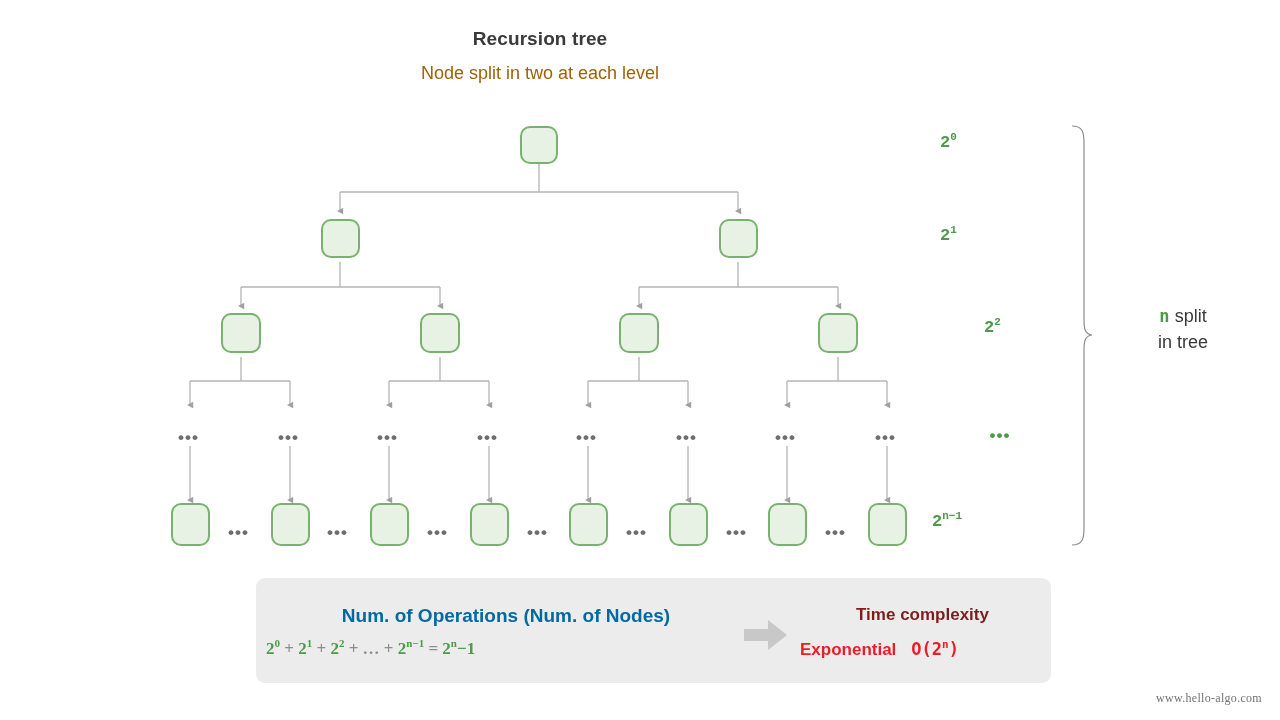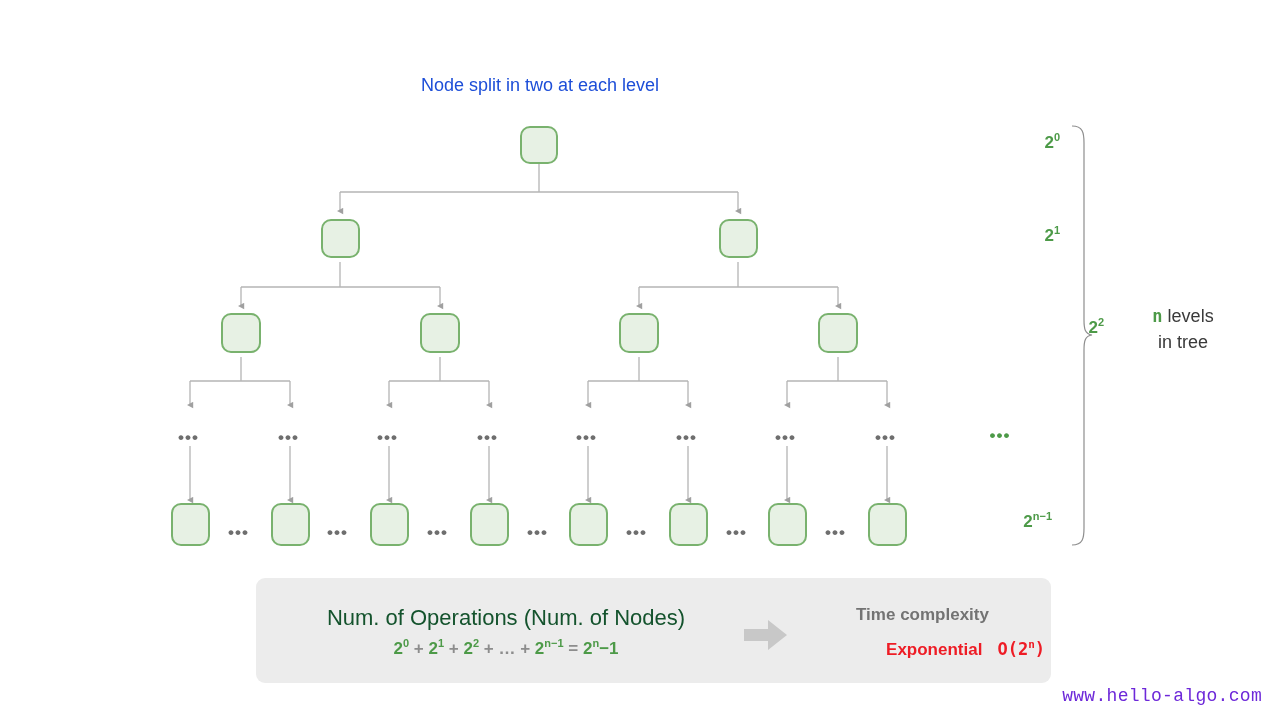--- a/index.html
+++ b/index.html
@@ -32,22 +32,21 @@
     color: #3a3a3a;
     letter-spacing: .1px;
   }
   .title-sub {
     position: absolute;
     left: 320px; top: 63px;
     width: 440px;
     text-align: center;
     font-size: 18px;
     font-weight: 400;
-    color: #1d4ed8;
-    margin-top: 12px;
+    color: #a16207;
   }
   .title-right {
     position: absolute;
     left: 880px; top: 32px;
     width: 240px;
     text-align: center;
     font-size: 18px;
     font-weight: bold;
     line-height: 1.42;
     color: #3a3a3a;
@@ -75,22 +74,22 @@
     font-weight: bold;
     color: #6e6e6e;
     letter-spacing: 1px;
     line-height: 1;
     white-space: nowrap;
   }
   
   .lvl-label {
     position: absolute;
     width: 120px;
-    text-align: right;
-    font-family: Liberation Sans, sans-serif;
+    text-align: left;
+    font-family: Liberation Mono, monospace;
     font-size: 17px;
     font-weight: bold;
     color: #4d9a48;
     white-space: nowrap;
   }
   .lvl-label sup {
     font-size: 11px;
     vertical-align: super;
     line-height: 0;
   }
@@ -125,80 +124,81 @@
     left: 256px; top: 578px;
     width: 795px; height: 105px;
     background: #ececec;
     border-radius: 9px;
   }
   .panel-left-title {
     position: absolute;
     left: 266px; top: 605px;
     width: 480px;
     text-align: center;
-    font-size: 22px;
-    font-weight: normal;
-    color: #14532d;
+    font-size: 19px;
+    font-weight: bold;
+    color: #0369a1;
   }
   .panel-formula {
     position: absolute;
     left: 266px; top: 639px;
     width: 480px;
-    text-align: center;
-    font-family: Liberation Sans, sans-serif;
+    text-align: left;
+    font-family: Liberation Serif, serif;
     font-size: 17px;
     font-weight: bold;
     color: #4d9a48;
     white-space: nowrap;
   }
   .panel-formula .op { color: #8d8d8d; }
   .panel-formula sup { font-size: 11px; vertical-align: super; line-height: 0; }
   .panel-right-title {
     position: absolute;
     left: 800px; top: 605px;
     width: 245px;
     text-align: center;
     font-size: 17px;
     font-weight: bold;
-    color: #737373;
+    color: #7f1d1d;
   }
   .panel-right-value {
     position: absolute;
     left: 800px; top: 639px;
     width: 245px;
-    text-align: right;
+    text-align: left;
     font-size: 17px;
     font-weight: bold;
     color: #ee1c25;
     white-space: nowrap;
   }
   .panel-right-value .bigo {
     font-family: "DejaVu Sans Mono", "Liberation Mono", monospace;
   }
   .panel-right-value sup { font-size: 11px; vertical-align: super; line-height: 0; }
   .panel-arrow {
     position: absolute;
     left: 742px; top: 617px;
     width: 48px; height: 36px;
   }
   
   .watermark {
     position: absolute;
     right: 18px; bottom: 14px;
-    font-family: Liberation Mono, monospace;
-    font-size: 18px;
-    color: #6d28d9;
+    font-family: Liberation Serif, serif;
+    font-size: 12px;
+    color: #737373;
     letter-spacing: .3px;
   }
 </style>
 </head>
 <body>
 
 <div class="canvas">
 
+  <div class="title-main">Recursion tree</div>
   <div class="title-sub">Node split in two at each level</div>
 
   <svg class="tree-svg" viewBox="0 0 1280 720">
     <defs>
       <marker id="arrowhead" markerWidth="8" markerHeight="8" refX="3.2" refY="4" orient="auto" markerUnits="userSpaceOnUse">
         <path d="M0,0.8 L6.4,0.8 L3.2,7 z" fill="#a0a0a0"></path>
       </marker>
     </defs>
     <g stroke="#b4b4b4" stroke-width="1.3" fill="none">
 
@@ -302,21 +302,21 @@
   <div class="lvl-label" style="left:984px; top:318px;">
     <span>2</span><sup>2</sup>
   </div>
   <div class="lvl-dots" style="left:940px; top:426px;">•••</div>
   <div class="lvl-label" style="left:932px; top:512px;">
     <span>2</span><sup>n−1</sup>
   </div>
 
   <div class="brace-label">
     <span class="nvar">n</span>
-    <span>levels</span><br>
+    <span>split</span><br>
     <span>in tree</span>
   </div>
 
   <div class="panel"></div>
 
   <div class="panel-left-title">Num. of Operations (Num. of Nodes)</div>
 
   <div class="panel-formula">
     <span>2</span><sup>0</sup>
     <span class="op">+</span>

